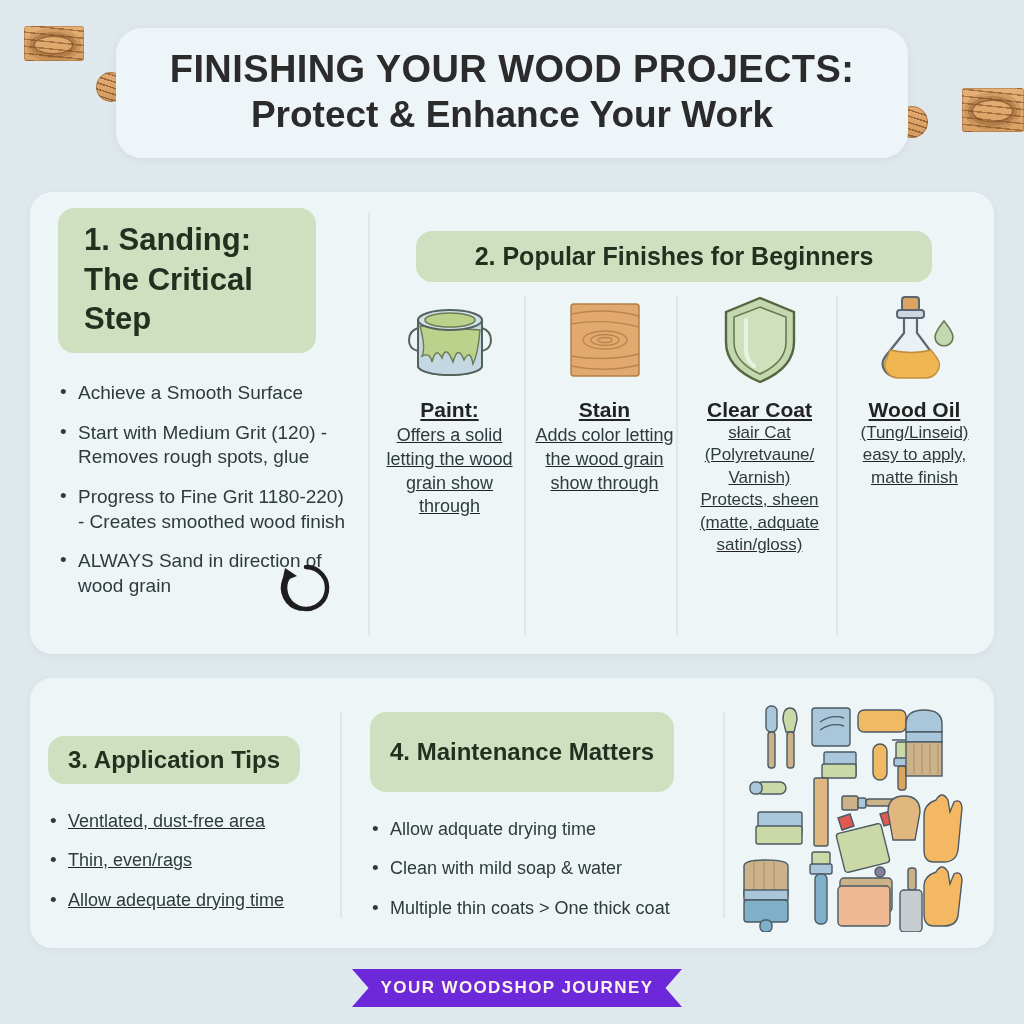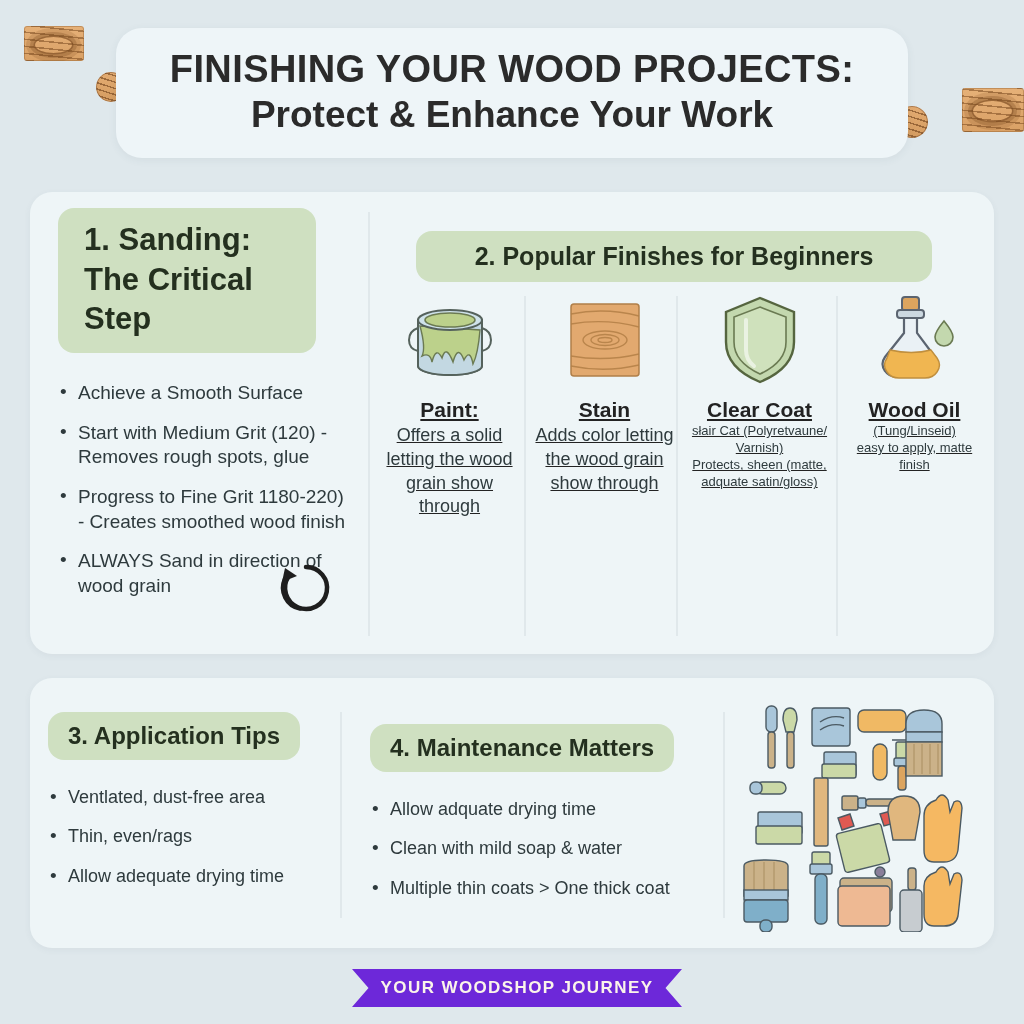--- a/index.html
+++ b/index.html
@@ -83,30 +83,30 @@
   .vline{position:absolute;width:2px;background:#e0e8eb;}
 
   
   #sec2-head{position:absolute;left:416px;top:231px;width:516px;}
   #sec2-head .pill{font-size:25px;padding:11px 24px;width:100%;box-sizing:border-box;text-align:center;}
   .finishes{position:absolute;left:372px;top:288px;width:620px;display:flex;}
   .fin-col{flex:1;padding:0 8px;text-align:center;position:relative;text-decoration:underline;}
   .fin-icon{height:104px;display:flex;align-items:center;justify-content:center;}
   .fin-name{font-size:21px;font-weight:bold;color:#222;margin-top:6px;}
   .fin-desc{font-size:18px;line-height:1.32;color:#2e3a3d;margin-top:2px;}
-  .fin-sub{font-size:13px;line-height:1.32;color:#2e3a3d;}
-
-  
-  #sec3{position:absolute;left:48px;top:712px;width:300px;}
+  .fin-sub{font-size:17px;line-height:1.32;color:#2e3a3d;}
+
+  
+  #sec3{position:absolute;left:48px;top:736px;width:300px;text-decoration:underline;}
   #sec3 .pill{font-size:24px;padding:10px 20px;}
   #sec3 ul{margin-top:26px;}
   #sec3 ul li{font-size:18px;margin-bottom:16px;}
 
   #sec4{position:absolute;left:370px;top:712px;width:350px;}
-  #sec4 .pill{font-size:24px;padding:10px 20px;margin-top:12px;}
+  #sec4 .pill{font-size:24px;padding:26px 20px;}
   #sec4 ul{margin-top:26px;}
   #sec4 ul li{font-size:18px;margin-bottom:16px;}
 
   
   #tools{position:absolute;left:740px;top:700px;width:244px;height:232px;}
   .ribbon-inner{
     position:absolute;left:352px;top:969px;width:330px;height:38px;
     background:#6d28d9;
     clip-path:polygon(0 0,100% 0,95% 50%,100% 100%,0 100%,5% 50%);
     -webkit-clip-path:polygon(0 0,100% 0,95% 50%,100% 100%,0 100%,5% 50%);

